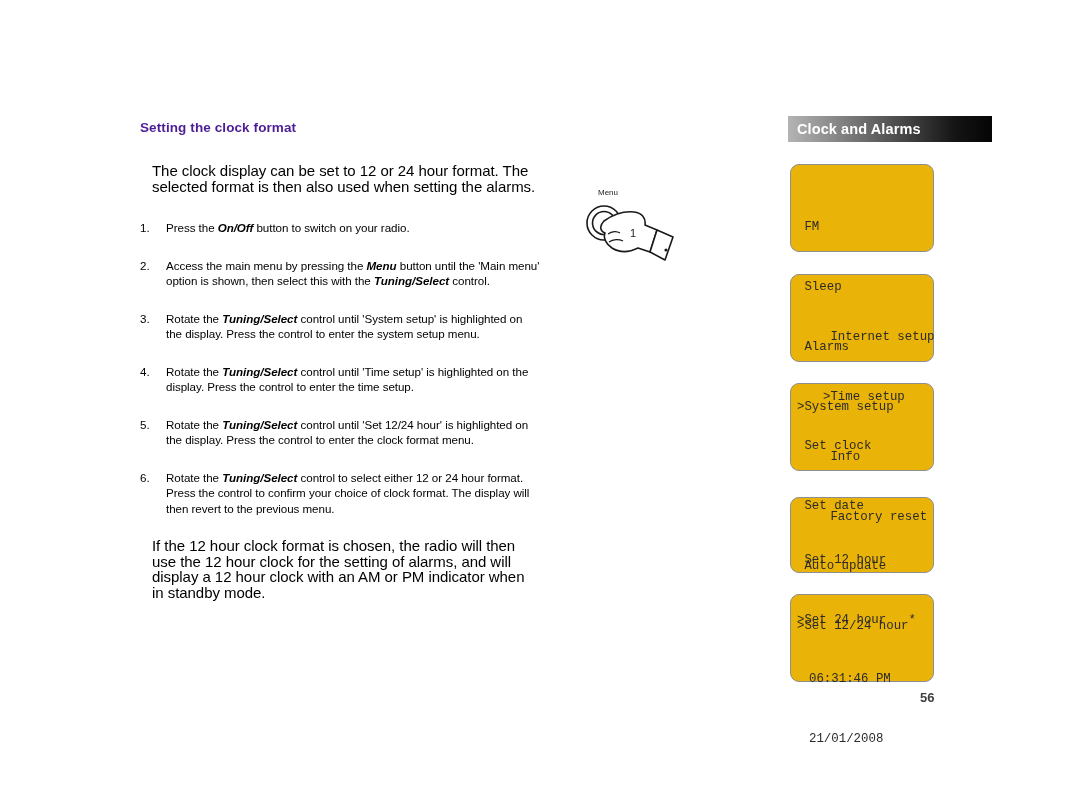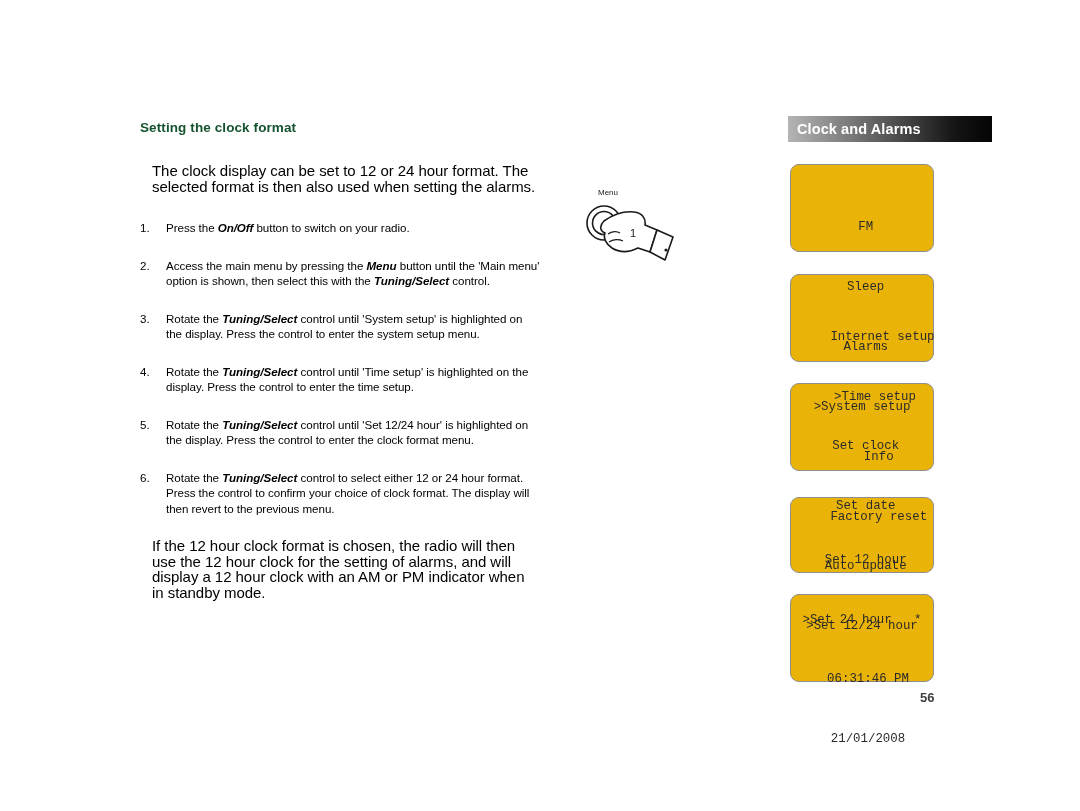--- a/index.html
+++ b/index.html
@@ -20,21 +20,21 @@
   #left-column {
     position: absolute;
     left: 140px;
     top: 120px;
     width: 400px;
   }
 
   #page-heading {
     font-size: 13.5px;
     font-weight: bold;
-    color: #14532d;
+    color: #4c1d95;
     letter-spacing: 0.1px;
     margin: 0 0 28px 0;
   }
 
   .body-para {
     font-size: 15px;
     line-height: 15.5px;
     color: #000;
     margin: 0 0 26px 12px;
     letter-spacing: -0.05px;
@@ -90,21 +90,20 @@
     white-space: nowrap;
     font-family: "Liberation Sans", sans-serif;
   }
 
   
   #right-column {
     position: absolute;
     left: 788px;
     top: 116px;
     width: 204px;
-    text-align: center;
   }
 
   #section-banner {
     height: 26px;
     background: linear-gradient(to right, #b4b4b4 0%, #8a8a8a 22%, #4a4a4a 55%, #141414 82%, #050505 100%);
     display: flex;
     align-items: center;
     padding-left: 9px;
     box-sizing: border-box;
   }

